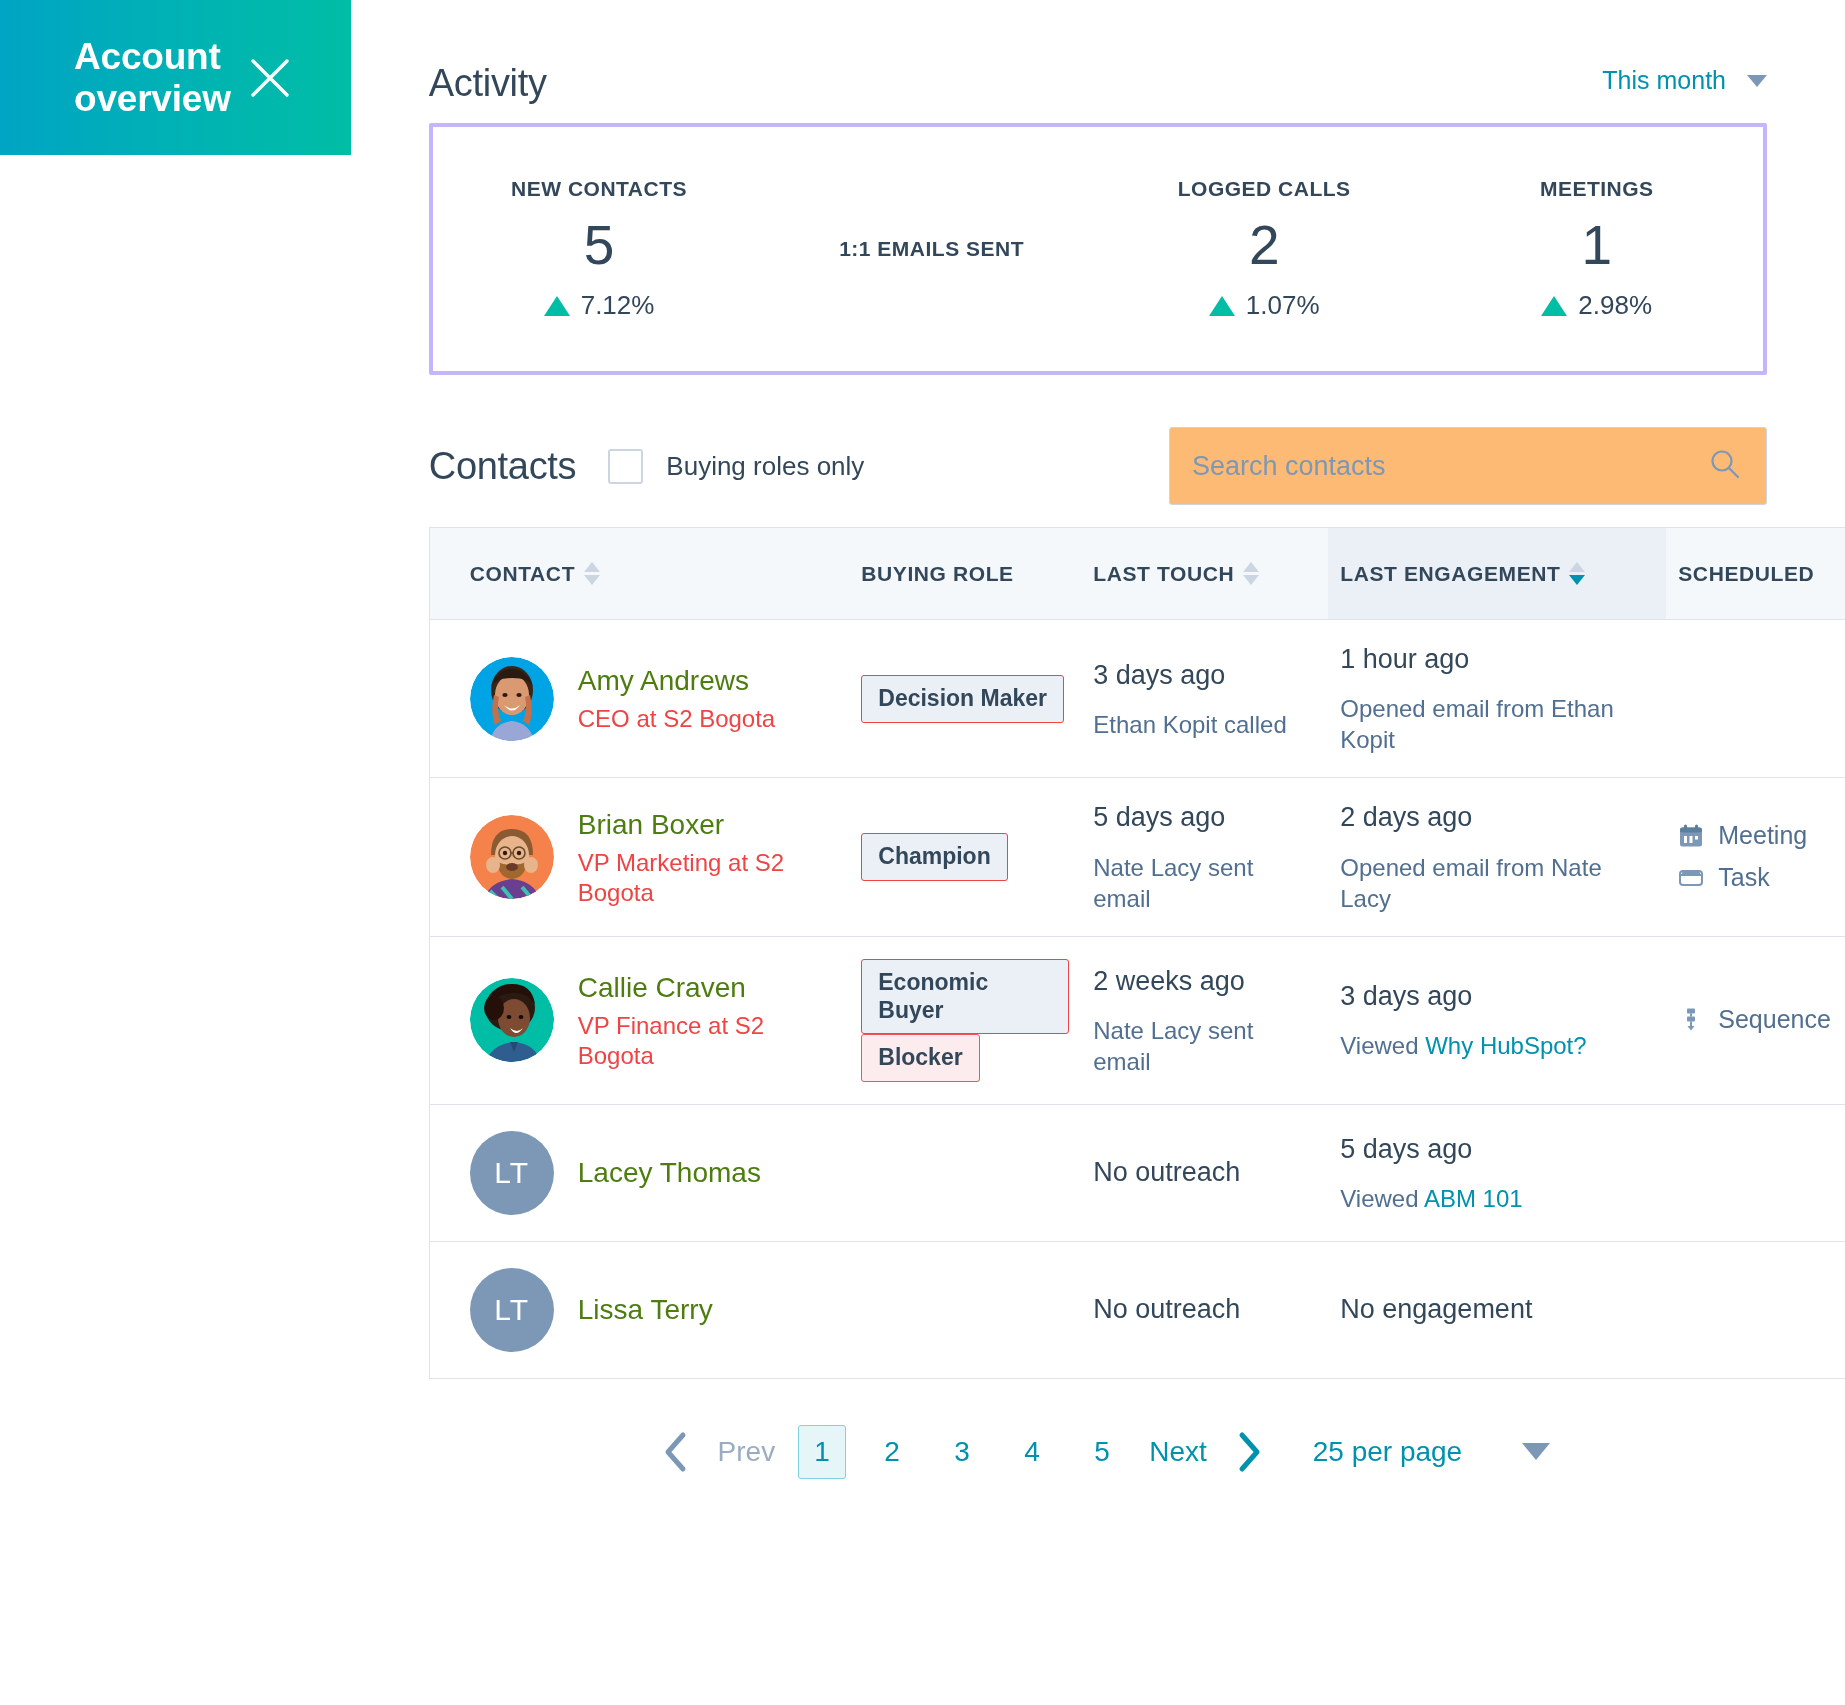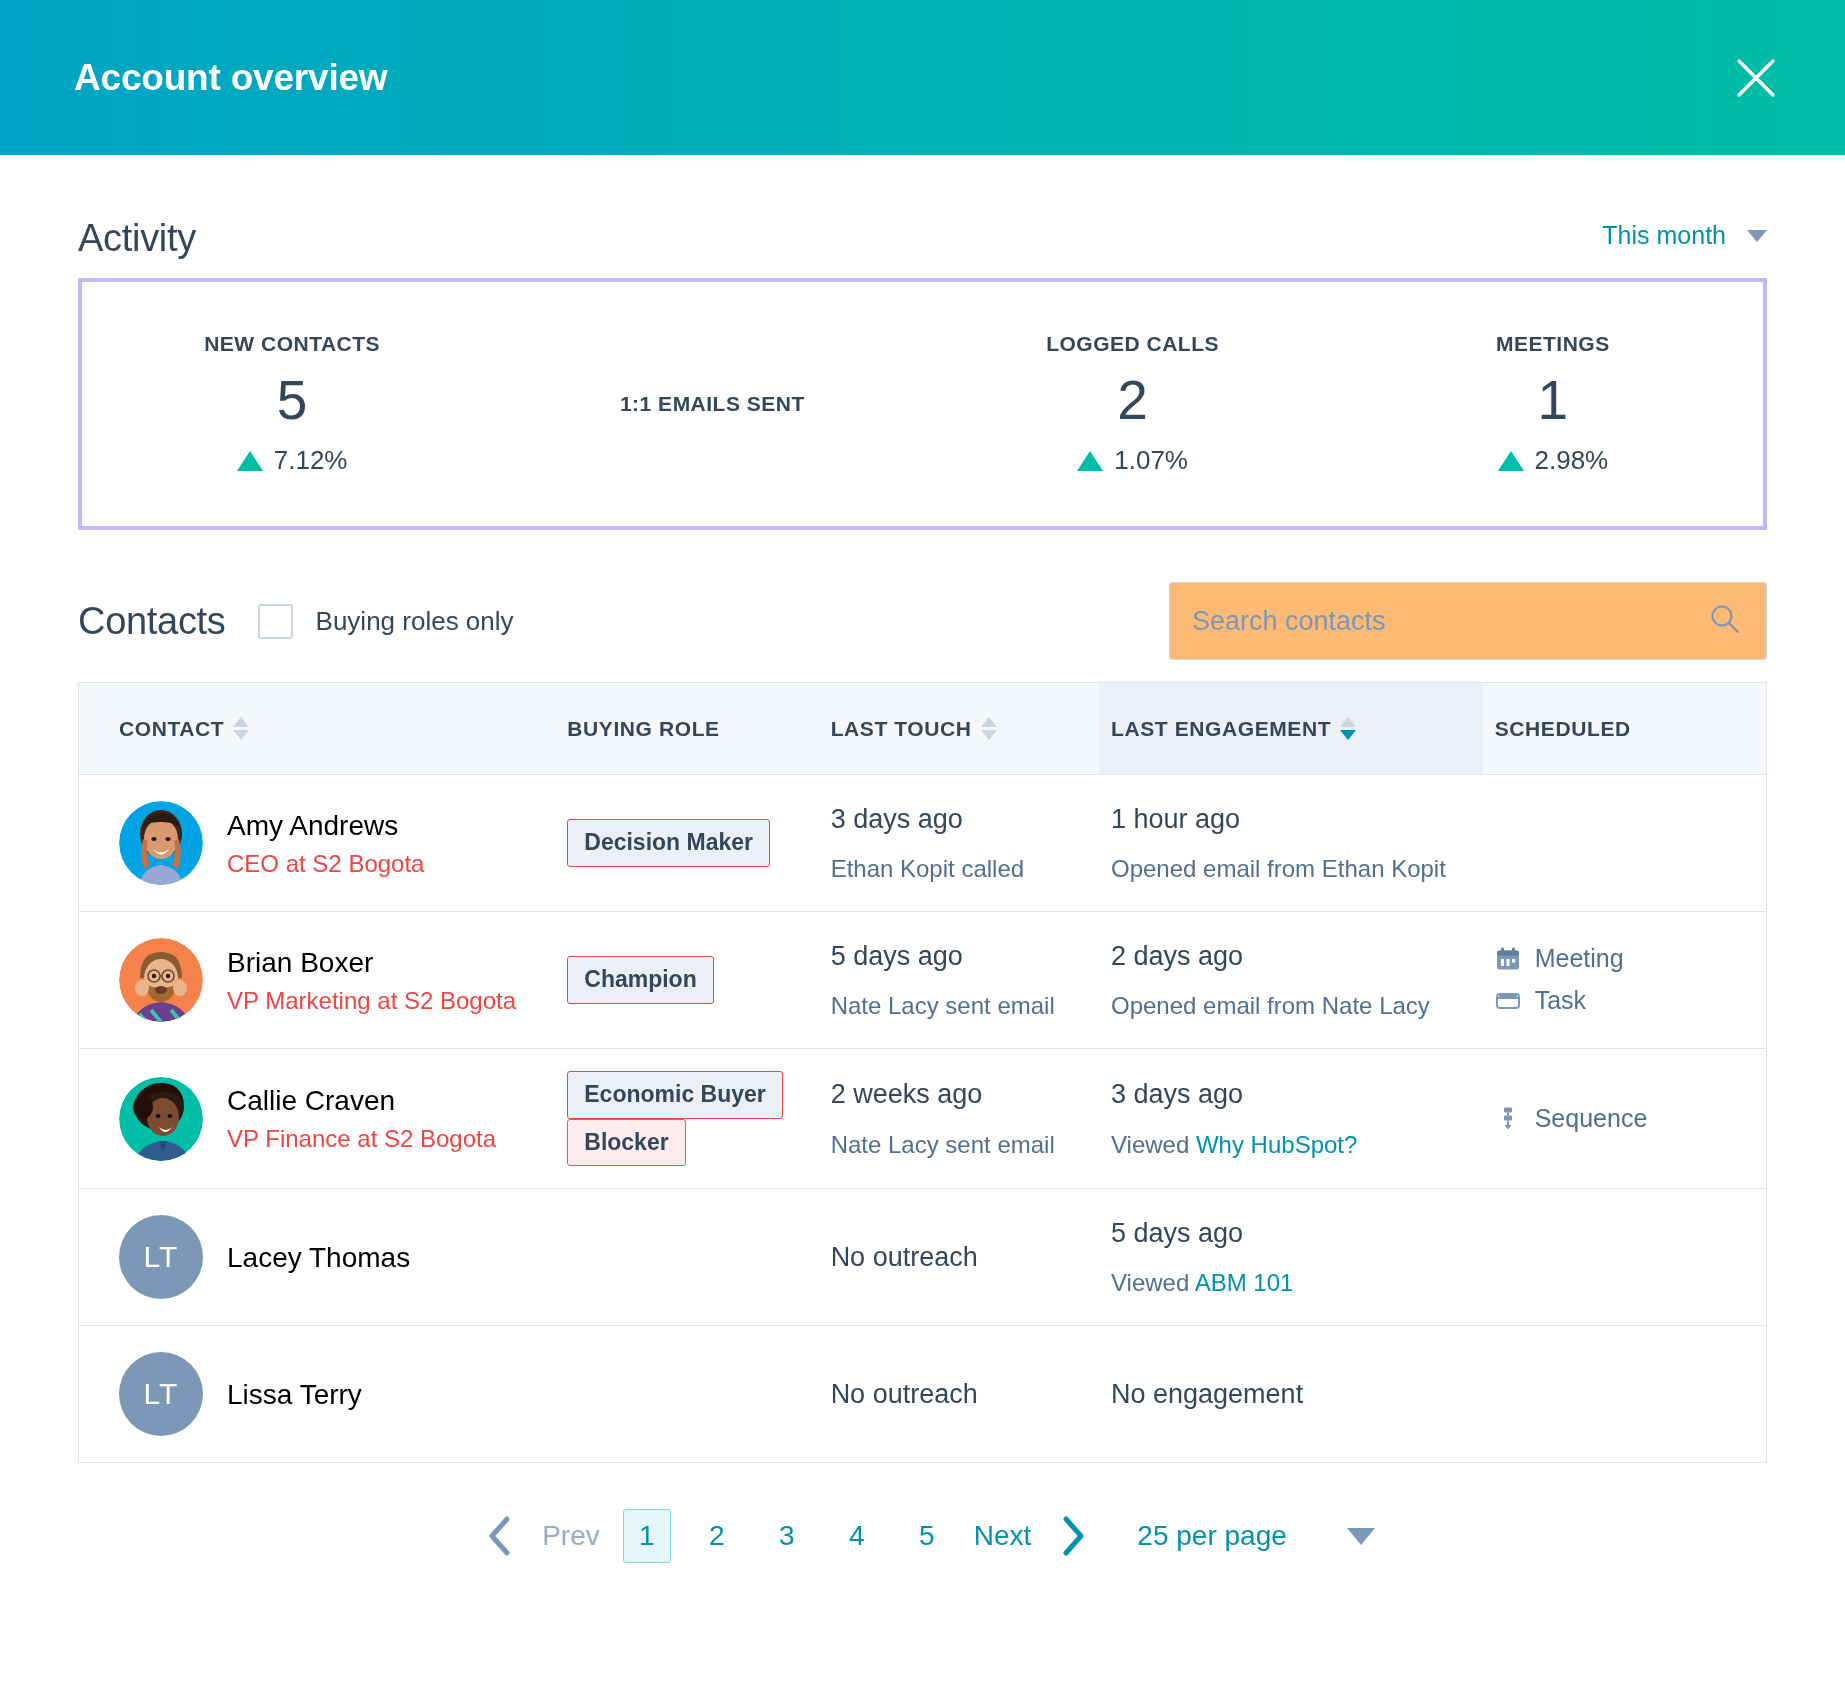--- a/index.html
+++ b/index.html
@@ -11,21 +11,21 @@
     background: #ffffff;
     font-family: "Liberation Sans", sans-serif;
     -webkit-font-smoothing: antialiased;
   }
 
   .modal {
     width: 1845px;
     height: 1705px;
     background: #fff;
     display: flex;
-    flex-direction: column;
+    flex-direction: row;
     overflow: hidden;
   }
 
   
   .modal-header {
     height: 155px;
     flex: 0 0 155px;
     background: linear-gradient(90deg, #00a4c4 0%, #00b3b3 55%, #00bda5 100%);
     display: flex;
     align-items: center;
@@ -247,21 +247,21 @@
     background: #7c98b6;
     color: #fff;
     font-size: 30px;
     font-weight: 400;
     letter-spacing: 1px;
   }
   .avatar svg { display: block; width: 100%; height: 100%; }
 
   .contact-name {
     font-size: 28px;
-    color: #000000;
+    color: #4d7c0f;
     font-weight: 400;
     cursor: pointer;
     line-height: 1.25;
   }
   .contact-sub {
     font-size: 24px;
     color: #ef4444;
     font-weight: 300;
     margin-top: 6px;
     line-height: 1.25;

